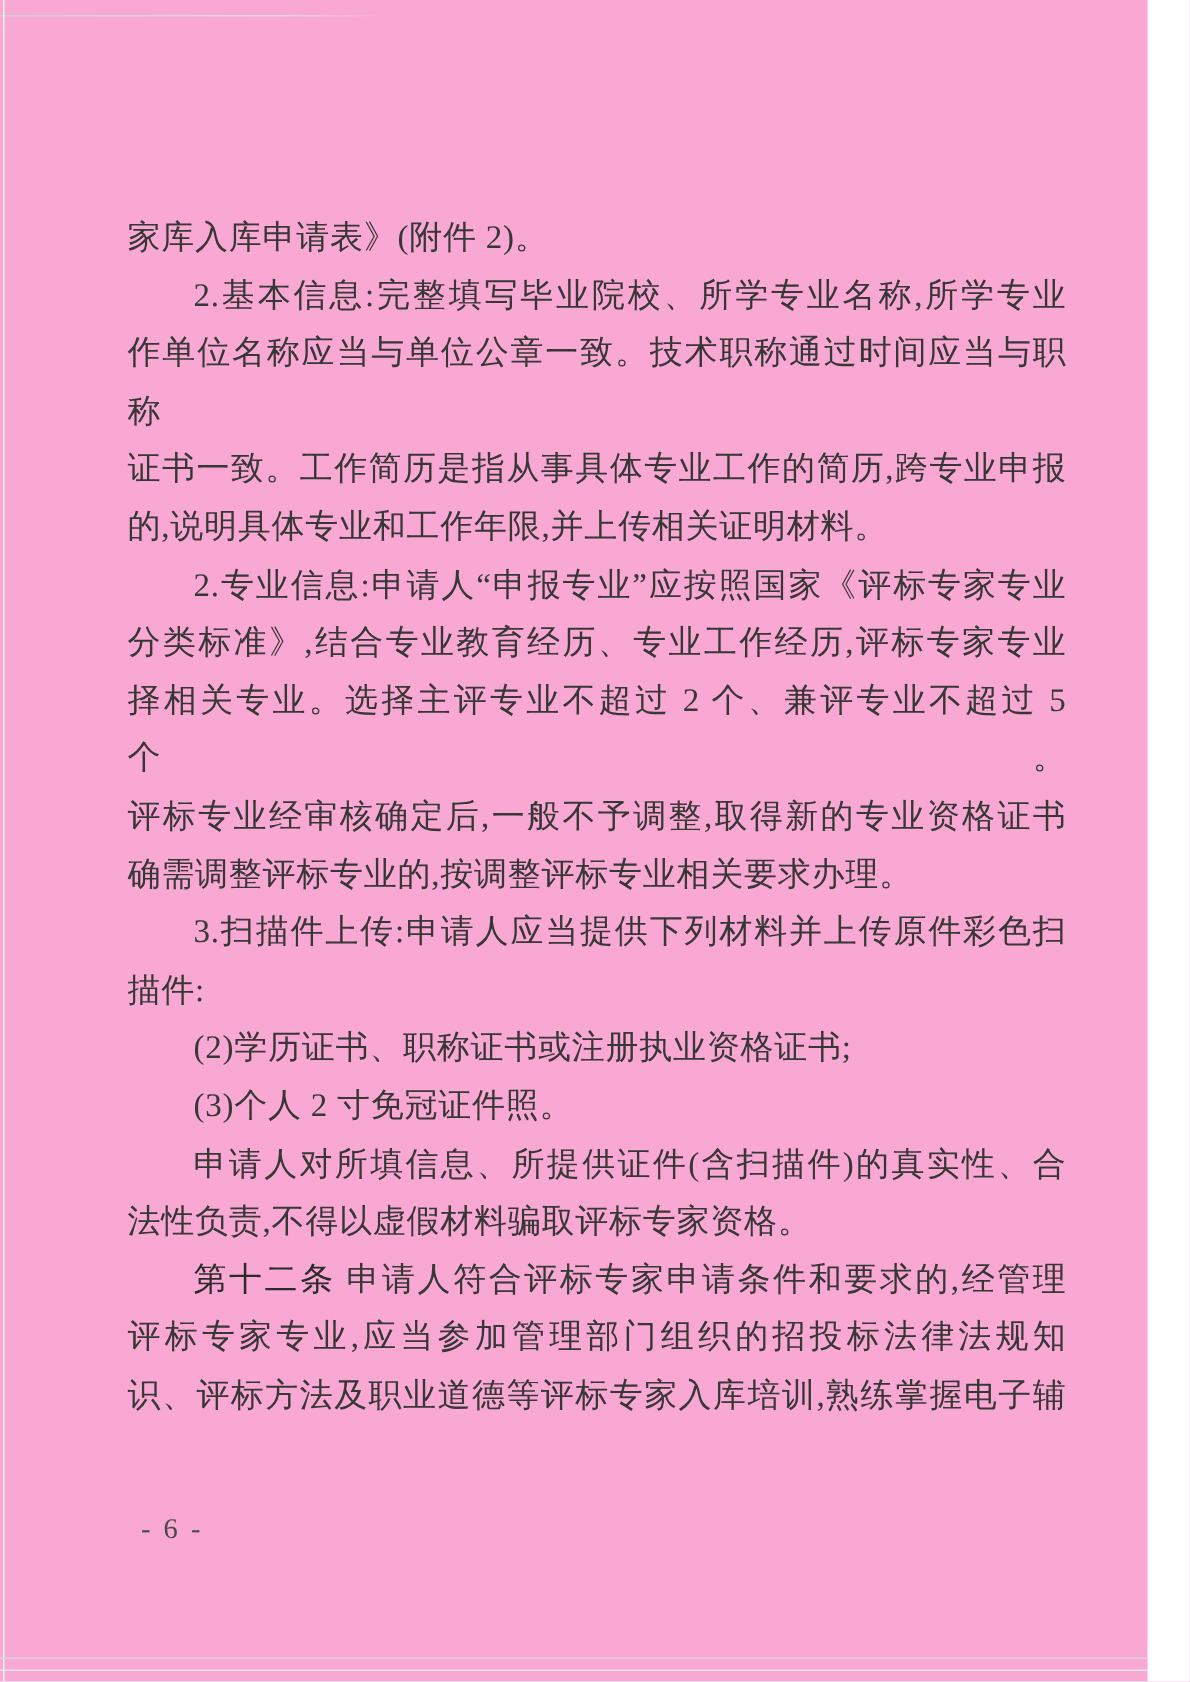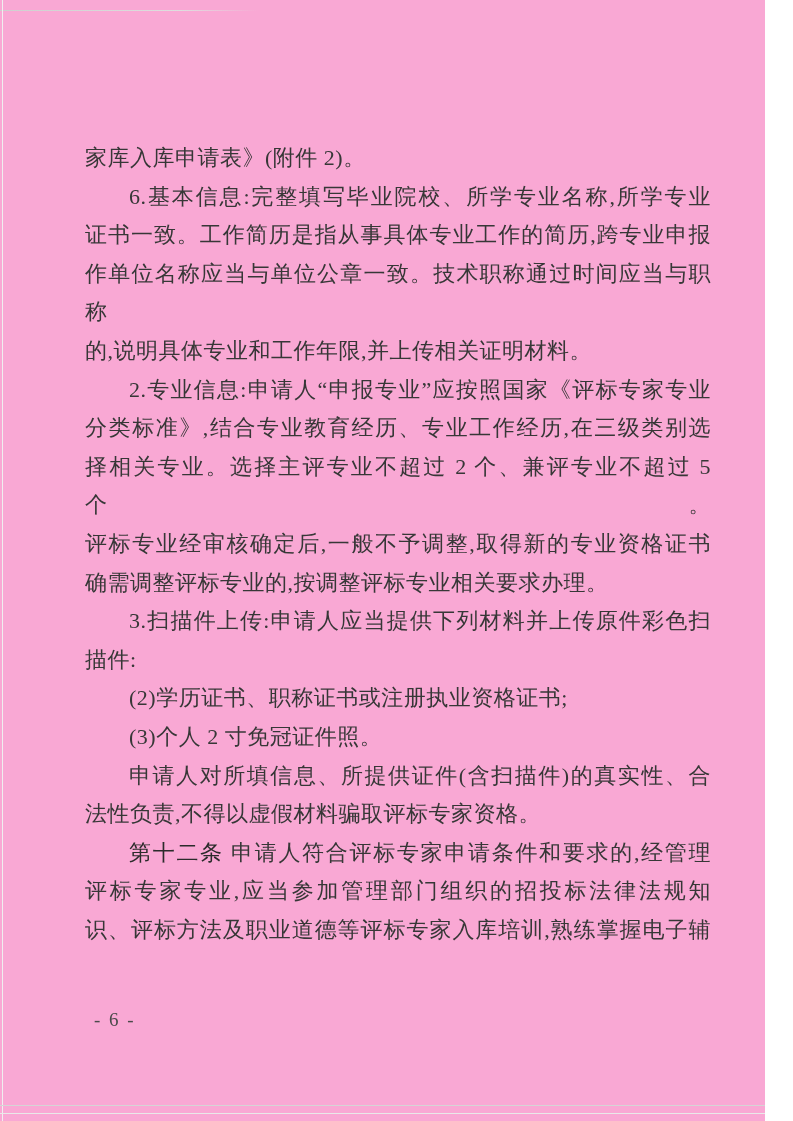--- a/index.html
+++ b/index.html
@@ -88,26 +88,26 @@
 
 <div class="page">
   <div class="scan-edge-top"></div>
   <div class="scan-edge-left"></div>
   <div class="scan-edge-right"></div>
   <div class="scan-edge-bottom-1"></div>
   <div class="scan-edge-bottom-2"></div>
 
   <div class="page-text">
       <div class="line"><span>家库入库申请表》(附件 2)。</span></div>
-      <div class="line indent fill"><span>6.基本信息:完整填写毕业院校、所学专业名称,所学专业</span></div>
+      <div class="line indent fill"><span>2.基本信息:完整填写毕业院校、所学专业名称,所学专业</span></div>
+      <div class="line fill"><span>作单位名称应当与单位公章一致。技术职称通过时间应当与职称</span></div>
       <div class="line fill"><span>证书一致。工作简历是指从事具体专业工作的简历,跨专业申报</span></div>
-      <div class="line fill"><span>作单位名称应当与单位公章一致。技术职称通过时间应当与职称</span></div>
       <div class="line"><span>的,说明具体专业和工作年限,并上传相关证明材料。</span></div>
       <div class="line indent fill"><span>2.专业信息:申请人“申报专业”应按照国家《评标专家专业</span></div>
-      <div class="line fill"><span>分类标准》,结合专业教育经历、专业工作经历,在三级类别选</span></div>
+      <div class="line fill"><span>分类标准》,结合专业教育经历、专业工作经历,评标专家专业</span></div>
       <div class="line fill"><span>择相关专业。选择主评专业不超过 2 个、兼评专业不超过 5 个。</span></div>
       <div class="line fill"><span>评标专业经审核确定后,一般不予调整,取得新的专业资格证书</span></div>
       <div class="line"><span>确需调整评标专业的,按调整评标专业相关要求办理。</span></div>
       <div class="line indent fill"><span>3.扫描件上传:申请人应当提供下列材料并上传原件彩色扫</span></div>
       <div class="line"><span>描件:</span></div>
       <div class="line indent"><span>(2)学历证书、职称证书或注册执业资格证书;</span></div>
       <div class="line indent"><span>(3)个人 2 寸免冠证件照。</span></div>
       <div class="line indent fill"><span>申请人对所填信息、所提供证件(含扫描件)的真实性、合</span></div>
       <div class="line"><span>法性负责,不得以虚假材料骗取评标专家资格。</span></div>
       <div class="line indent fill"><span class="bold">第十二条</span><span> 申请人符合评标专家申请条件和要求的,经管理</span></div>

